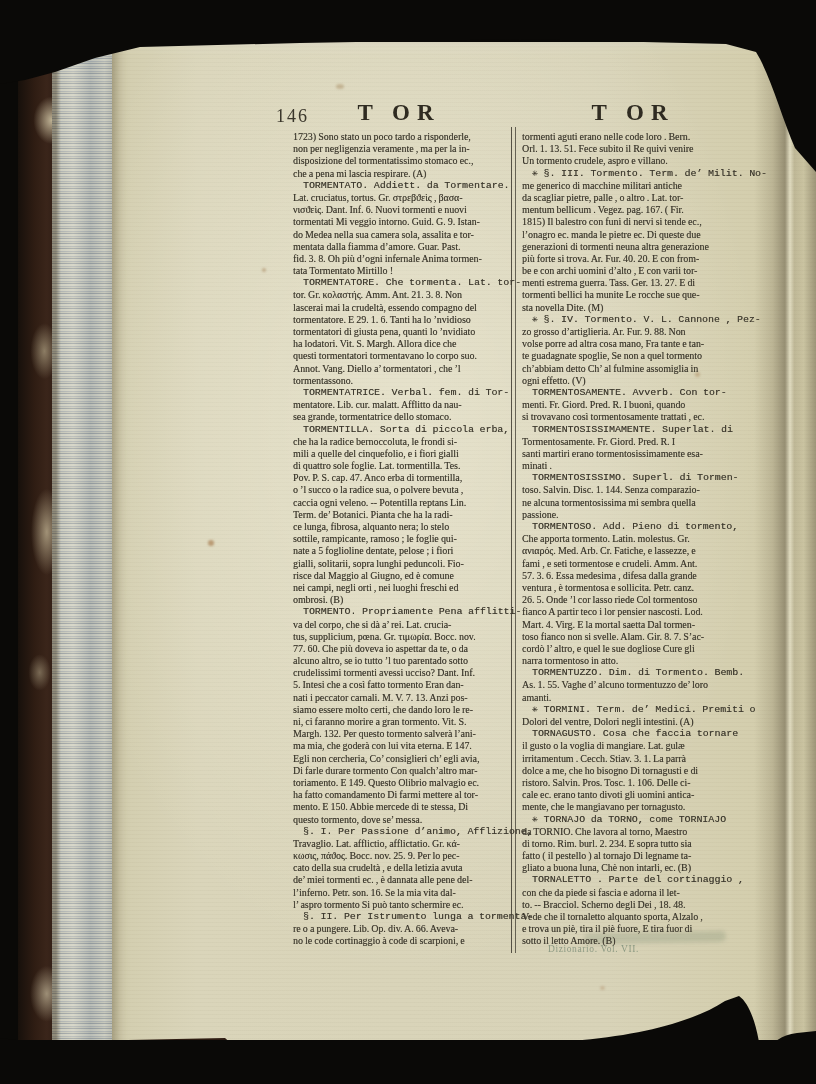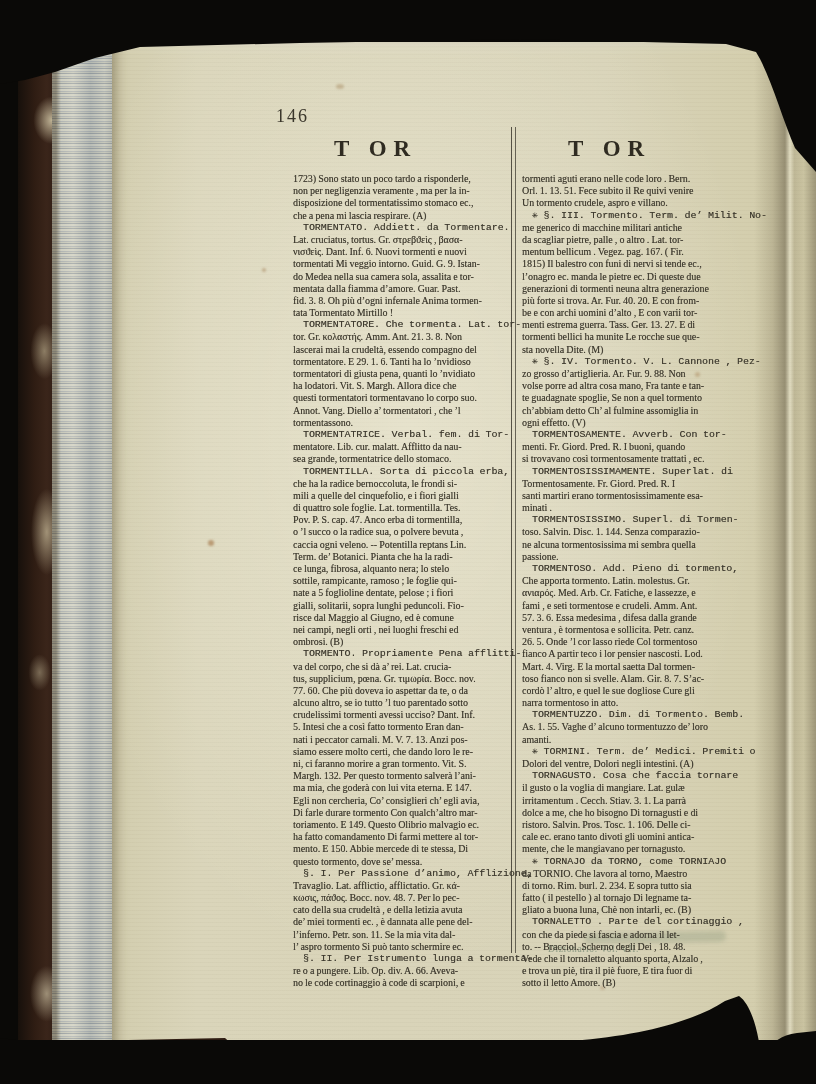--- a/index.html
+++ b/index.html
@@ -24,30 +24,30 @@
   
   .page{position:absolute;left:112px;top:42px;width:704px;height:1014px;z-index:3;
     background:
       radial-gradient(ellipse at 42% 38%, rgba(255,253,240,.35), rgba(255,253,240,0) 62%),
       repeating-linear-gradient(to bottom, rgba(135,124,92,.05) 0 1px, rgba(0,0,0,0) 1px 4px),
       linear-gradient(90deg,#d2cdae 0%,#dad5ba 12%,#d8d3b8 70%,#d2cca9 100%);
     box-shadow: inset 10px 2px 14px -8px rgba(80,68,40,.55), inset 0 10px 12px -8px rgba(255,255,245,.5);}
   
   .pagenum{position:absolute;left:276px;top:106px;z-index:10;font-size:18px;letter-spacing:2px;
     color:#3a362b;}
-  .rhead{position:absolute;top:100px;z-index:10;width:130px;font-size:23px;
-    font-weight:bold;letter-spacing:7px;color:#2f2b21;margin-top:36px;}
+  .rhead{position:absolute;top:100px;z-index:10;width:130px;text-align:center;font-size:23px;
+    font-weight:bold;letter-spacing:7px;color:#2f2b21;}
   .rhead.left{left:334px;}
   .rhead.right{left:568px;}
   
   .divider{position:absolute;left:511px;top:127px;height:826px;width:3px;z-index:10;
     border-left:1px solid rgba(62,58,48,.85);border-right:1px solid rgba(62,58,48,.75);}
   
   .col{position:absolute;top:131px;z-index:10;color:#3b372c;font-size:9.9px;line-height:12.2px;
-    word-spacing:-0.3px;text-shadow:.2px .2px .3px rgba(59,55,44,.55);margin-top:42px;}
+    word-spacing:-0.3px;text-shadow:.2px .2px .3px rgba(59,55,44,.55);}
   .colL{left:293px;width:216px;}
   .colR{left:522px;width:228px;}
   .tline{white-space:nowrap;height:12.2px;}
   .tline.pstart{text-indent:10px;font-family:Liberation Mono, monospace;}
   
   .ghost-smear{position:absolute;left:584px;top:932px;width:142px;height:11px;z-index:9;
     background:rgba(70,100,80,.18);border-radius:5px;filter:blur(2px);transform:rotate(-1deg);}
   .ghost-text{position:absolute;left:548px;top:944px;z-index:9;font-size:9.5px;letter-spacing:.6px;
     color:rgba(58,92,76,.48);filter:blur(.6px);}
   
@@ -130,24 +130,24 @@
       <div class="tline">Margh. 132. Per questo tormento salverà l’ani-</div>
       <div class="tline">ma mia, che goderà con lui vita eterna. E 147.</div>
       <div class="tline">Egli non cercheria, Co’ consiglieri ch’ egli avia,</div>
       <div class="tline">Di farle durare tormento Con qualch’altro mar-</div>
       <div class="tline">toriamento. E 149. Questo Olibrio malvagio ec.</div>
       <div class="tline">ha fatto comandamento Di farmi mettere al tor-</div>
       <div class="tline">mento. E 150. Abbie mercede di te stessa, Di</div>
       <div class="tline">questo tormento, dove se’ messa.</div>
       <div class="tline pstart">§. I. Per Passione d’animo, Afflizione,</div>
       <div class="tline">Travaglio. Lat. afflictio, afflictatio. Gr. κά-</div>
-      <div class="tline">κωσις, πάϑος. Bocc. nov. 48. 7. Per lo pec-</div>
+      <div class="tline">κωσις, πάϑος. Bocc. nov. 25. 9. Per lo pec-</div>
       <div class="tline">cato della sua crudeltà , e della letizia avuta</div>
       <div class="tline">de’ miei tormenti ec. , è dannata alle pene del-</div>
-      <div class="tline">l’inferno. Petr. son. 11. Se la mia vita dal-</div>
+      <div class="tline">l’inferno. Petr. son. 16. Se la mia vita dal-</div>
       <div class="tline">l’ aspro tormento Si può tanto schermire ec.</div>
       <div class="tline pstart">§. II. Per Istrumento lunga a tormenta-</div>
       <div class="tline">re o a pungere. Lib. Op. div. A. 66. Aveva-</div>
       <div class="tline">no le code cortinaggio à code di scarpioni, e</div>
     </div>
   <div class="col colR">
       <div class="tline">tormenti aguti erano nelle code loro . Bern.</div>
       <div class="tline">Orl. 1. 13. 51. Fece subito il Re quivi venire</div>
       <div class="tline">Un tormento crudele, aspro e villano.</div>
       <div class="tline pstart">✳ §. III. Tormento. Term. de’ Milit. No-</div>

